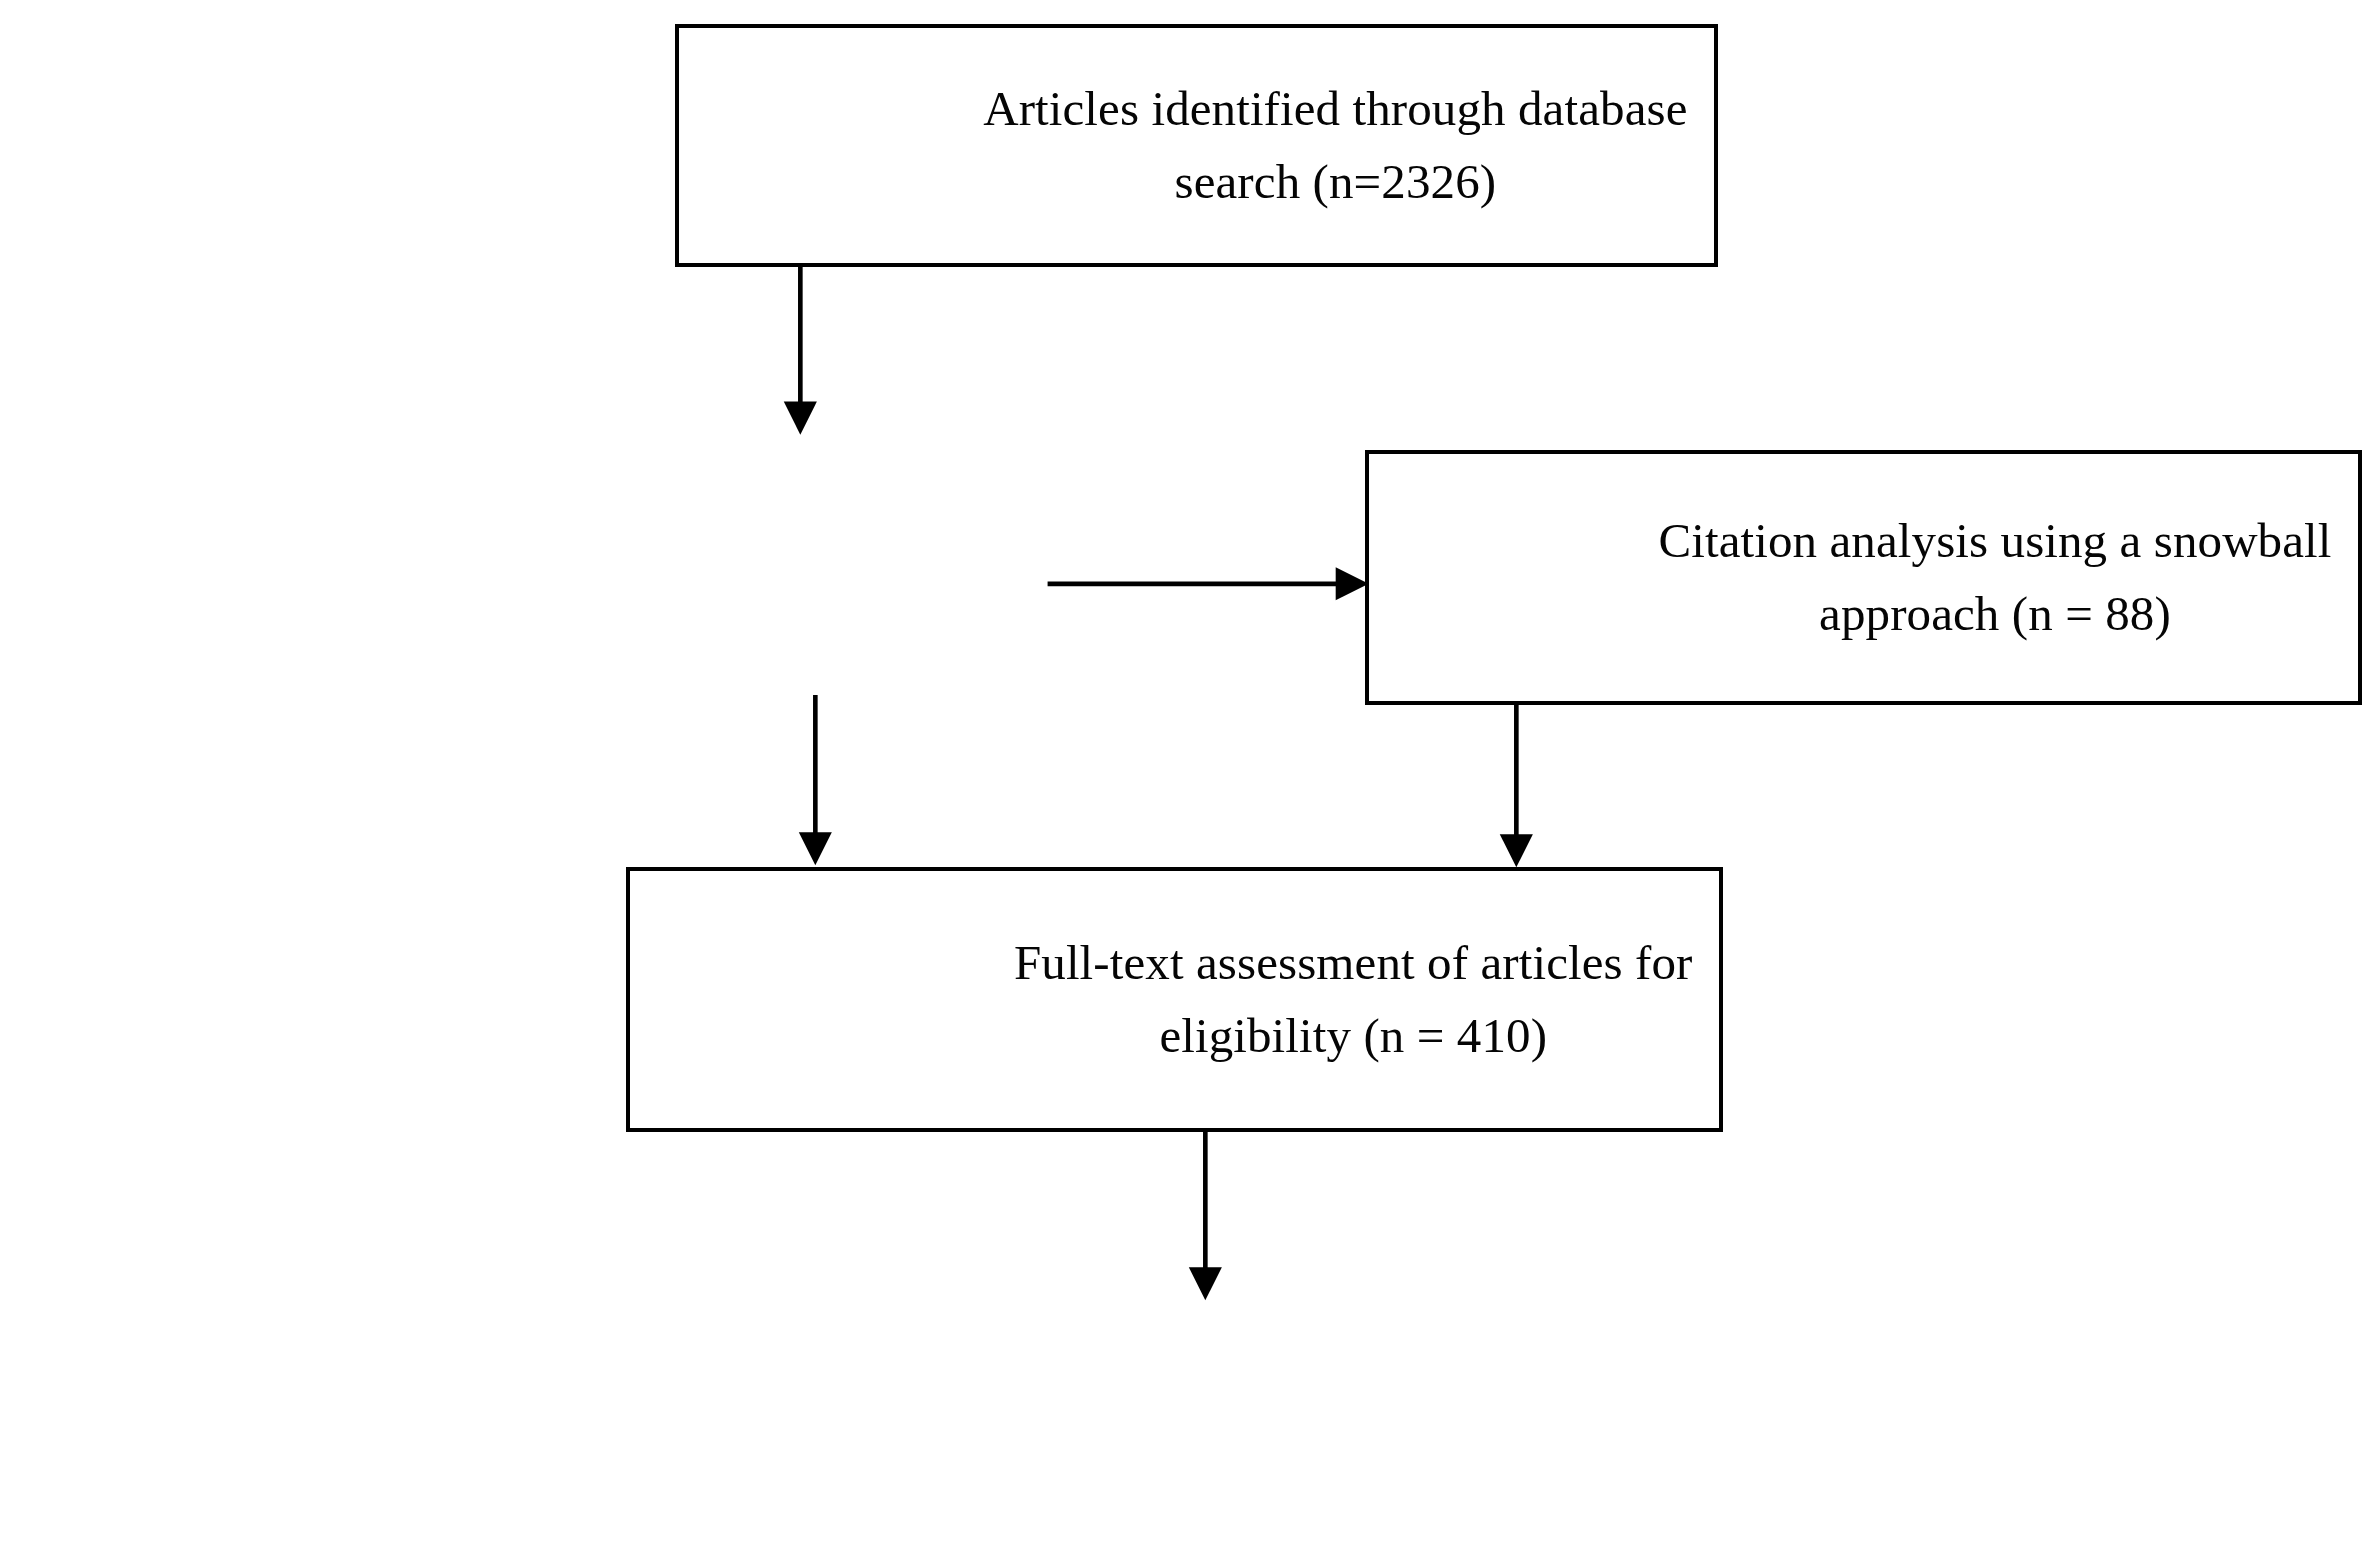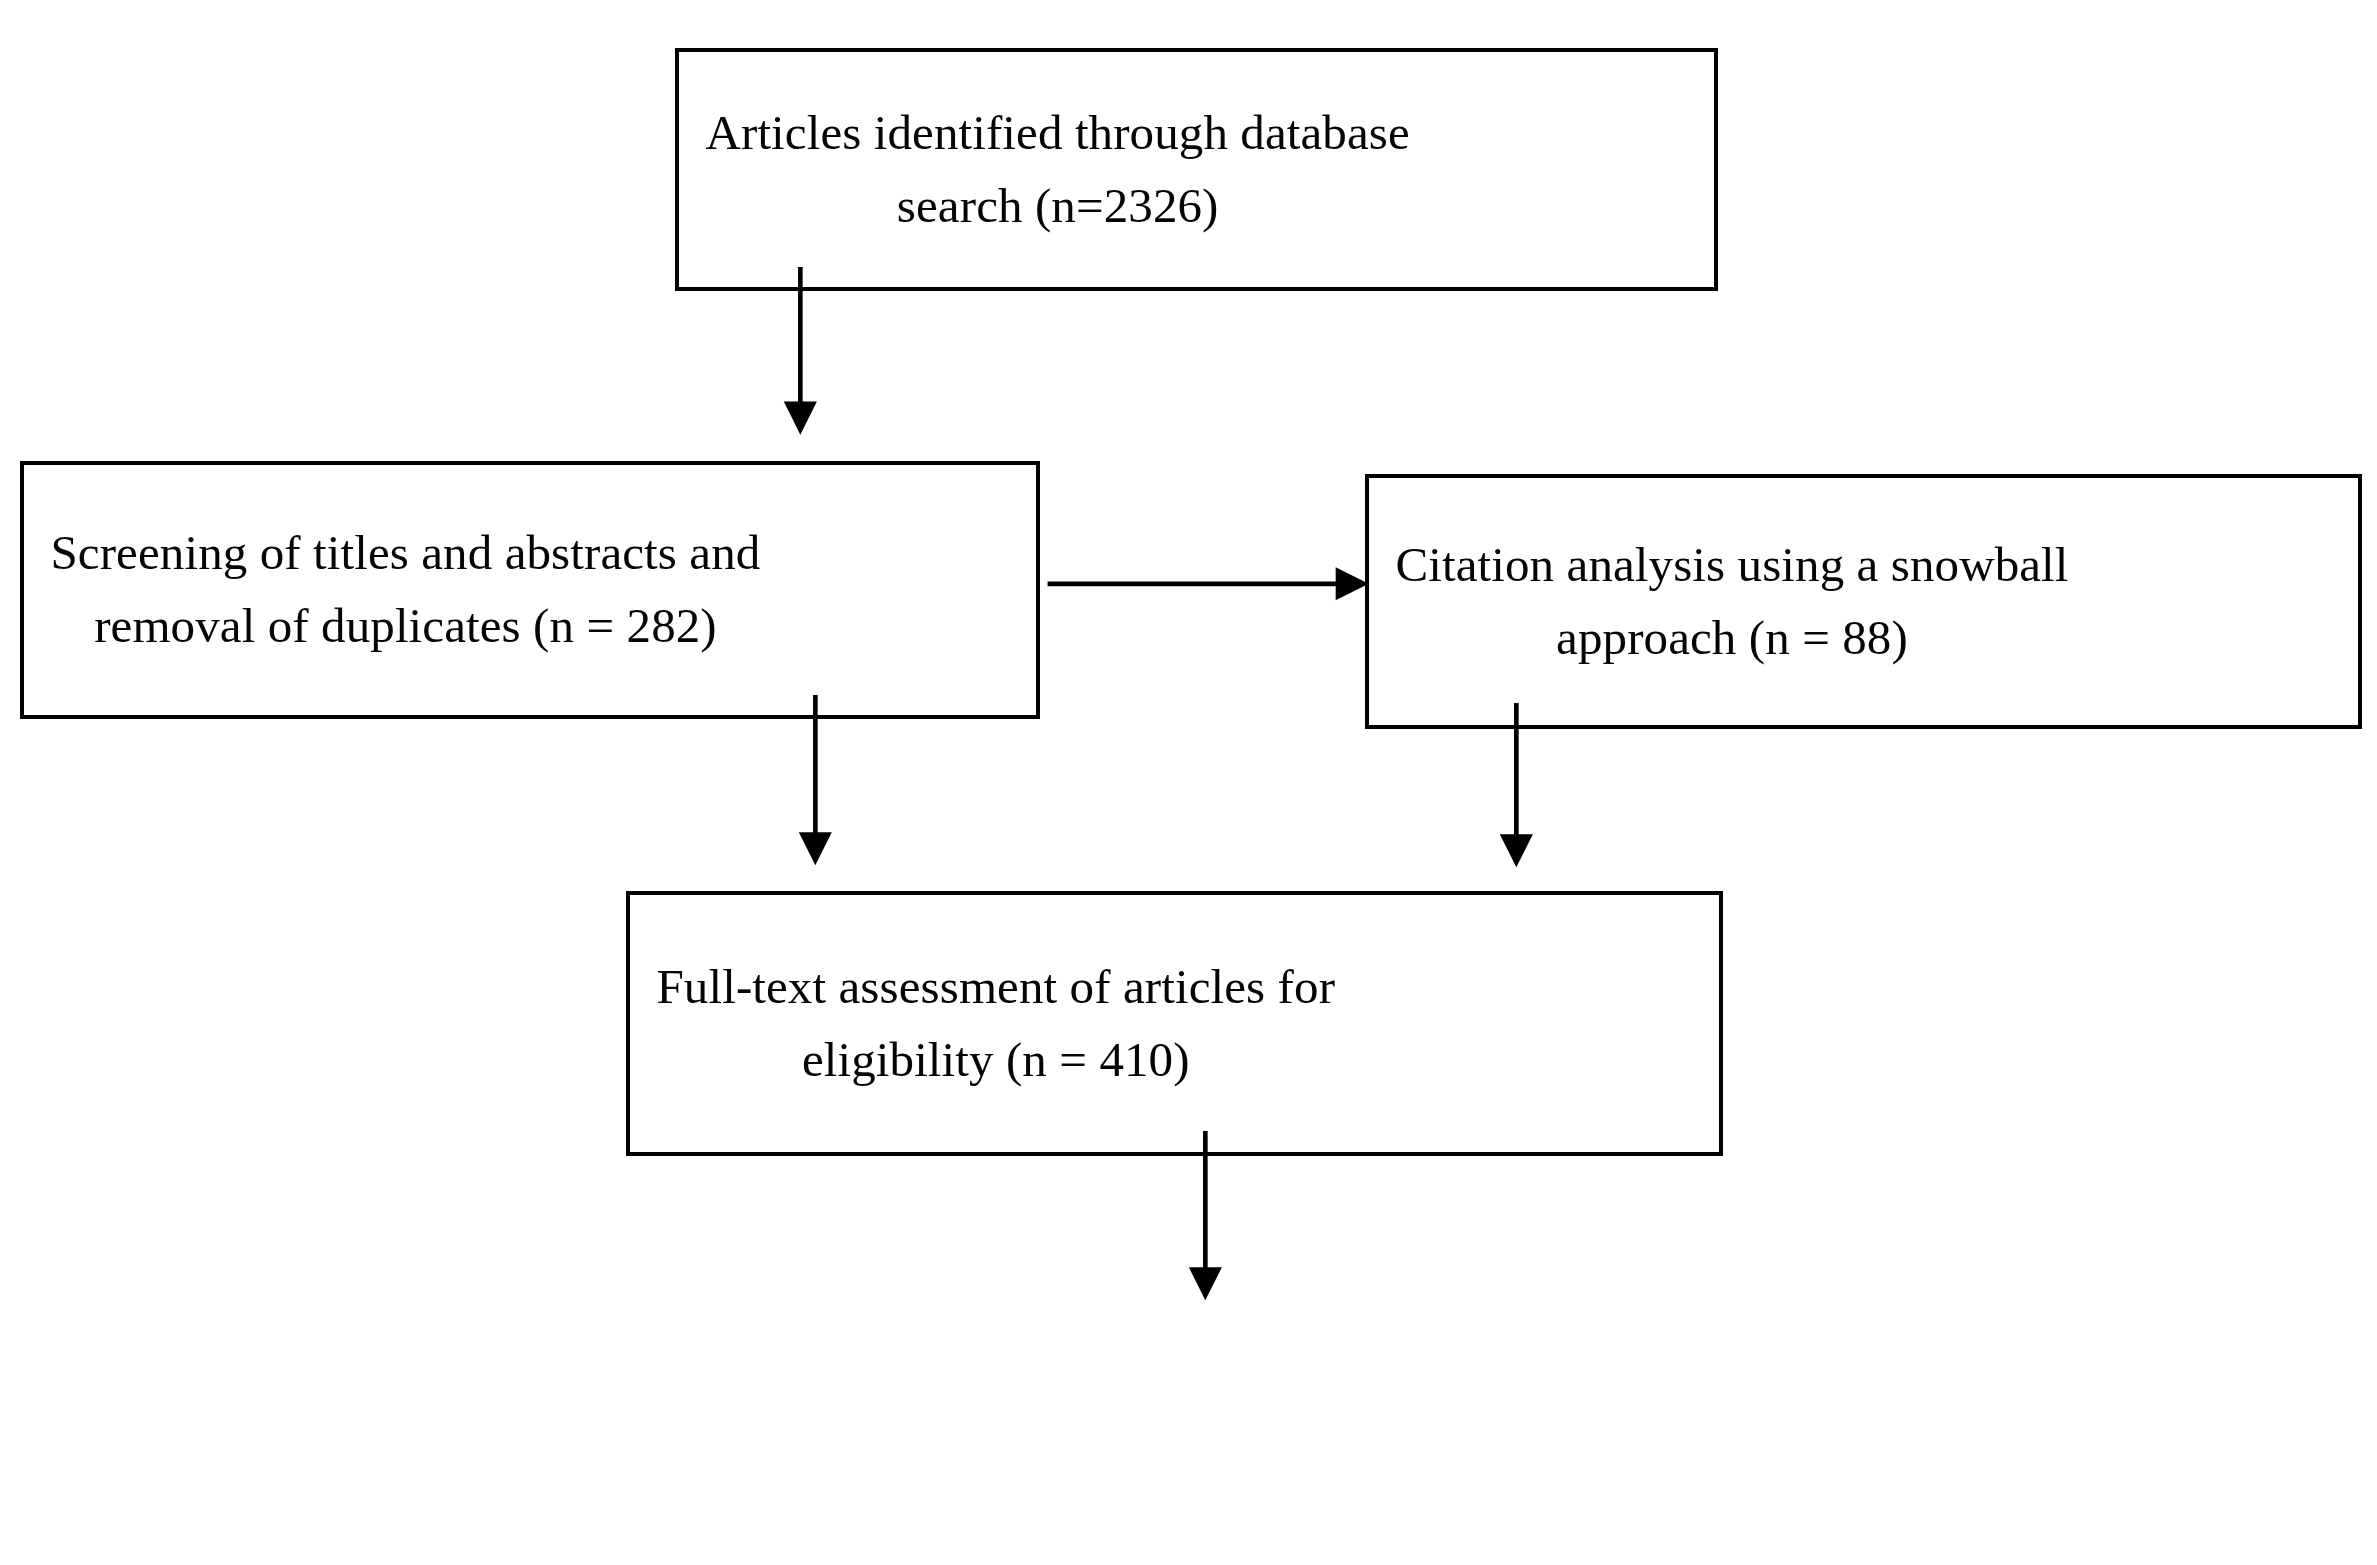--- a/index.html
+++ b/index.html
@@ -17,23 +17,22 @@
     background: #ffffff;
     overflow: hidden;
   }
   .flow-box {
     position: absolute;
     box-sizing: border-box;
     border: 4.6px solid #000000;
     background: #ffffff;
     display: flex;
     align-items: center;
-    justify-content: flex-start;
+    justify-content: flex-end;
     text-align: center;
-    margin-top: 24px;
   }
   .flow-box-text {
     font-family: "Liberation Serif", "DejaVu Serif", serif;
     font-size: 49px;
     line-height: 1.48;
     color: #050505;
     font-weight: 400;
     letter-spacing: 0.1px;
     padding: 0 26.5px;
     white-space: pre-line;
@@ -69,24 +68,20 @@
 search (n=2326)</div>
   </div>
 
   <div class="connector" id="arrow-identification-to-screening">
     <svg width="40" height="169" viewBox="0 0 60 255">
       <line x1="29" y1="0" x2="29" y2="208" stroke="#000000" stroke-width="7"></line>
       <polygon points="4,203 54,203 29,253" fill="#000000"></polygon>
     </svg>
   </div>
 
-  <div class="flow-box" id="box-screening">
-    <div class="flow-box-text">Screening of titles and abstracts and
-removal of duplicates (n = 282)</div>
-  </div>
 
   <div class="connector" id="arrow-screening-to-citation">
     <svg width="331" height="37" viewBox="0 0 500 56">
       <line x1="11" y1="27" x2="452" y2="27" stroke="#000000" stroke-width="7"></line>
       <polygon points="447,2 447,52 497,27" fill="#000000"></polygon>
     </svg>
   </div>
 
   <div class="flow-box" id="box-citation">
     <div class="flow-box-text">Citation analysis using a snowball

